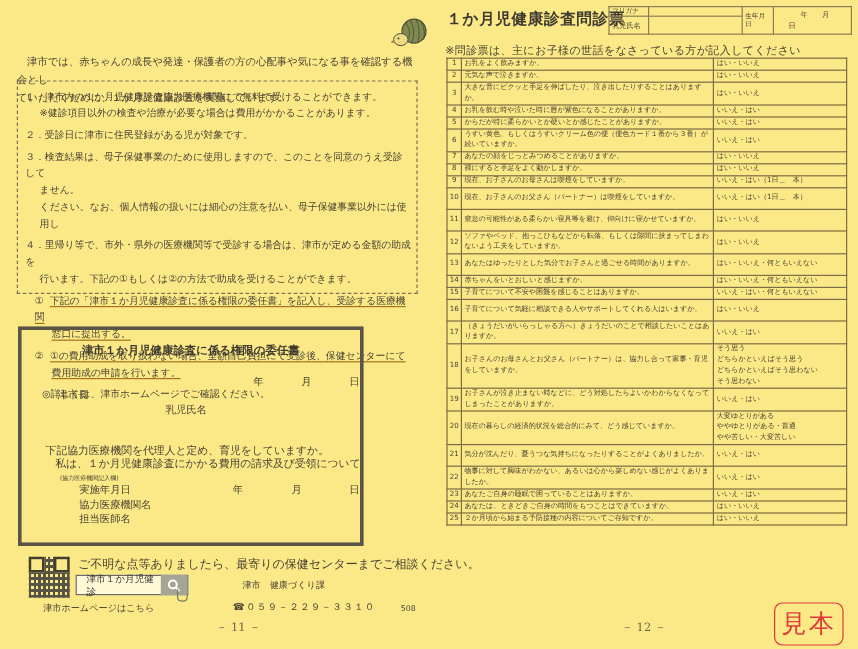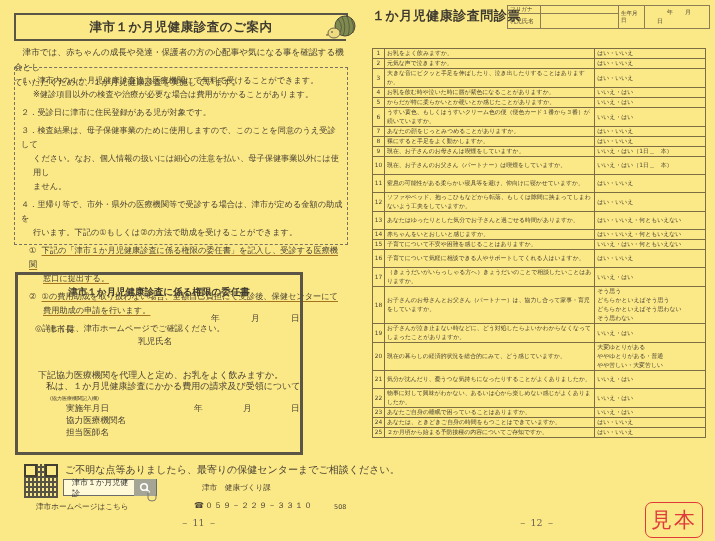--- a/index.html
+++ b/index.html
@@ -95,23 +95,20 @@
     border: 1.5px solid #e0393a; border-radius: 7px;
     color: #e0393a; font-size: 21px; display: flex; align-items: center; justify-content: center;
     letter-spacing: 2px;
   }
   .ans-line { display: block; }
 </style>
 </head>
 <body>
 
 <div class="page left">
-  <div class="title-box">
-    <span class="title-text">津市１か月児健康診査のご案内</span>
-  </div>
   <svg class="mascot" viewBox="0 0 30 26">
     <ellipse cx="19" cy="12" rx="10" ry="10" fill="#7e8a4e" stroke="#4c4a3a" stroke-width="1"></ellipse>
     <path d="M12 5 Q19 14 12 21 M16 3 Q21 12 17 22 M21 2 Q25 12 22 22 M25 4 Q29 12 27 19" stroke="#4c4a3a" stroke-width="0.7" fill="none"></path>
     <ellipse cx="8" cy="19" rx="6" ry="5" fill="#f0dc80" stroke="#4c4a3a" stroke-width="0.8"></ellipse>
     <circle cx="6" cy="18" r="0.8" fill="#333"></circle>
     <path d="M2 20 L0 21 L2 21.5" fill="#d9a23a" stroke="#4c4a3a" stroke-width="0.5"></path>
   </svg>
 
   <div class="intro">
     <p>津市では、赤ちゃんの成長や発達・保護者の方の心配事や気になる事を確認する機会とし</p>
@@ -121,22 +118,22 @@
   <div class="dotted-box">
     <div class="item">
       <span>１．</span><span>津市内の１か月児健康診査協力医療機関にて無料で受けることができます。</span>
       <div class="note">※健診項目以外の検査や治療が必要な場合は費用がかかることがあります。</div>
     </div>
     <div class="item">
       <span>２．</span><span>受診日に津市に住民登録がある児が対象です。</span>
     </div>
     <div class="item">
       <span>３．</span><span>検査結果は、母子保健事業のために使用しますので、このことを同意のうえ受診して</span>
+      <div class="cont">ません。</div>
       <div class="cont">ください。なお、個人情報の扱いには細心の注意を払い、母子保健事業以外には使用し</div>
-      <div class="cont">ません。</div>
     </div>
     <div class="item">
       <span>４．</span><span>里帰り等で、市外・県外の医療機関等で受診する場合は、津市が定める金額の助成を</span>
       <div class="cont">行います。下記の①もしくは②の方法で助成を受けることができます。</div>
     </div>
     <div class="sub">
       <span>①</span>&nbsp;&nbsp;<span class="ul">下記の「津市１か月児健康診査に係る権限の委任書」を記入し、受診する医療機関</span>
       <div class="ind"><span class="ul">窓口に提出する。</span></div>
     </div>
     <div class="sub">
@@ -147,21 +144,21 @@
   </div>
 
   <div class="delegation-box">
     <div class="d-title">津市１か月児健康診査に係る権限の委任書</div>
     <span class="abs" style="left:193px;top:38px;">年</span>
     <span class="abs" style="left:233px;top:38px;">月</span>
     <span class="abs" style="left:273px;top:38px;">日</span>
     <span class="abs" style="left:30px;top:49px;">津市長</span>
     <span class="abs" style="left:120px;top:61px;">乳児氏名</span>
     <span class="abs" style="left:28px;top:81px;font-size:9px;margin-top:24px;">私は、１か月児健康診査にかかる費用の請求及び受領について</span>
-    <span class="abs" style="left:20px;top:94px;font-size:9px;">下記協力医療機関を代理人と定め、お乳をよく飲みますか。</span>
+    <span class="abs" style="left:20px;top:94px;font-size:9px;">下記協力医療機関を代理人と定め、育児をしていますか。</span>
     <span class="abs" style="left:32px;top:120px;font-size:5px;">(協力医療機関記入欄)</span>
     <span class="abs" style="left:48px;top:128px;">実施年月日</span>
     <span class="abs" style="left:176px;top:128px;">年</span>
     <span class="abs" style="left:225px;top:128px;">月</span>
     <span class="abs" style="left:273px;top:128px;">日</span>
     <span class="abs" style="left:48px;top:140px;">協力医療機関名</span>
     <span class="abs" style="left:48px;top:152px;font-family:Liberation Mono, monospace;">担当医師名</span>
   </div>
 
   <div class="qr"></div>
@@ -198,20 +195,21 @@
         <span style="margin-left:10px;">月</span>
         <span style="margin-left:10px;">日</span>
       </td>
     </tr>
     <tr>
       <td style="font-size:6px;">乳児氏名</td>
       <td></td>
     </tr>
   </tbody>
     </table>
+  <div class="r-note">※問診票は、主にお子様の世話をなさっている方が記入してください</div>
 
   <table class="q-table">
     <tbody id="qbody">
         <tr>
           <td class="n">1</td>
           <td class="q">お乳をよく飲みますか。</td>
           <td class="a">
             <span class="ans-line">はい・いいえ</span>
           </td>
         </tr>

